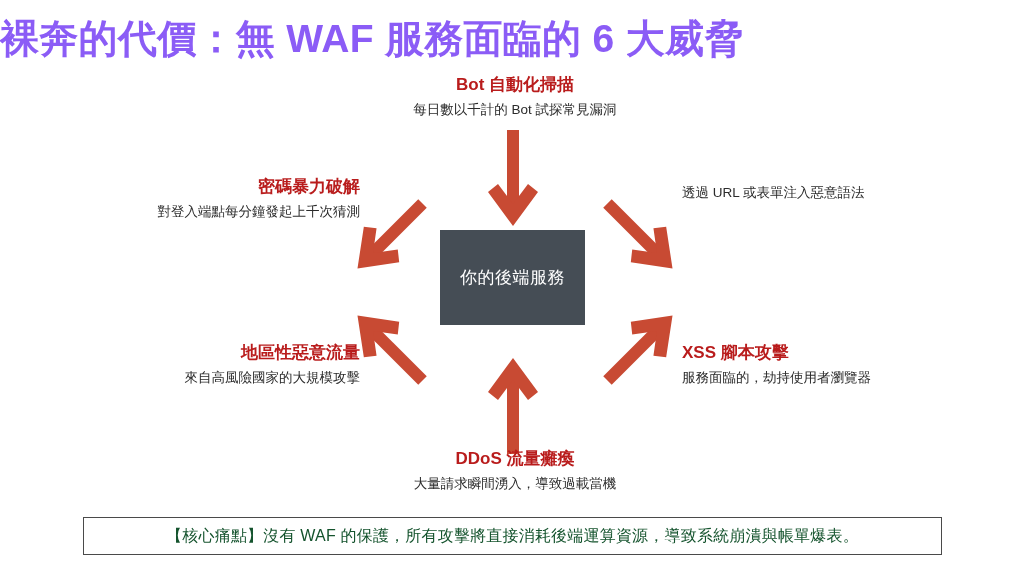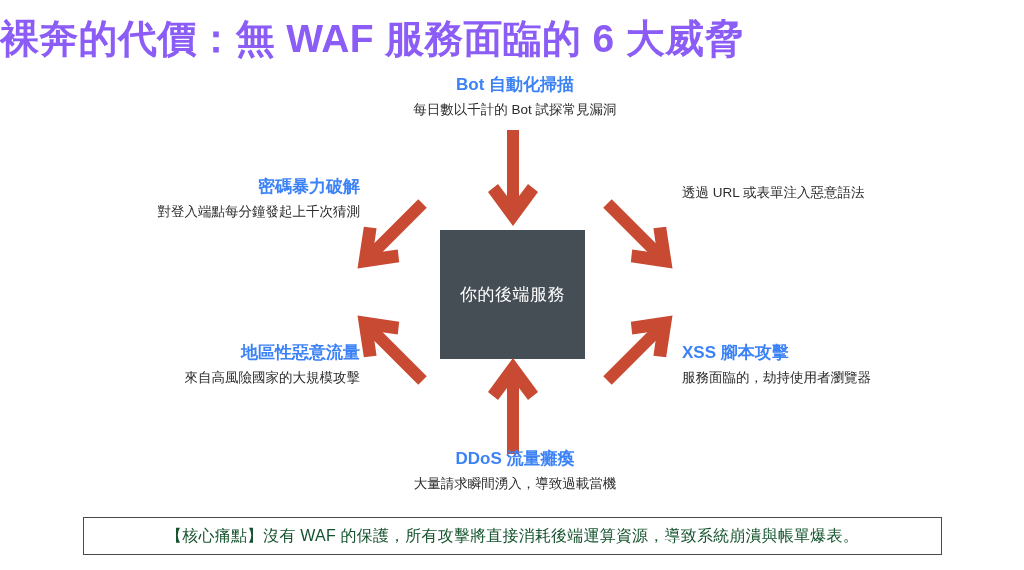--- a/index.html
+++ b/index.html
@@ -36,21 +36,21 @@
     width: 1024px;
     height: 450px;
   }
 
   
   #core-node {
     position: absolute;
     left: 440px;
     top: 170px;
     width: 145px;
-    height: 129px;
+    height: 95px;
     background: #454d55;
     display: flex;
     align-items: center;
     justify-content: center;
   }
   #core-node .core-label {
     color: #ffffff;
     font-size: 17px;
     font-weight: 400;
     letter-spacing: 0.5px;
@@ -64,21 +64,21 @@
     pointer-events: none;
   }
 
   
   .threat {
     position: absolute;
   }
   .threat .t-title {
     font-size: 17px;
     font-weight: bold;
-    color: #3b82f6;
+    color: #b91c1c;
     white-space: nowrap;
     line-height: 1.35;
   }
   .threat .t-desc {
     font-size: 13.5px;
     font-weight: 400;
     color: #2b2b2b;
     white-space: nowrap;
     line-height: 1.45;
     margin-top: 3px;

